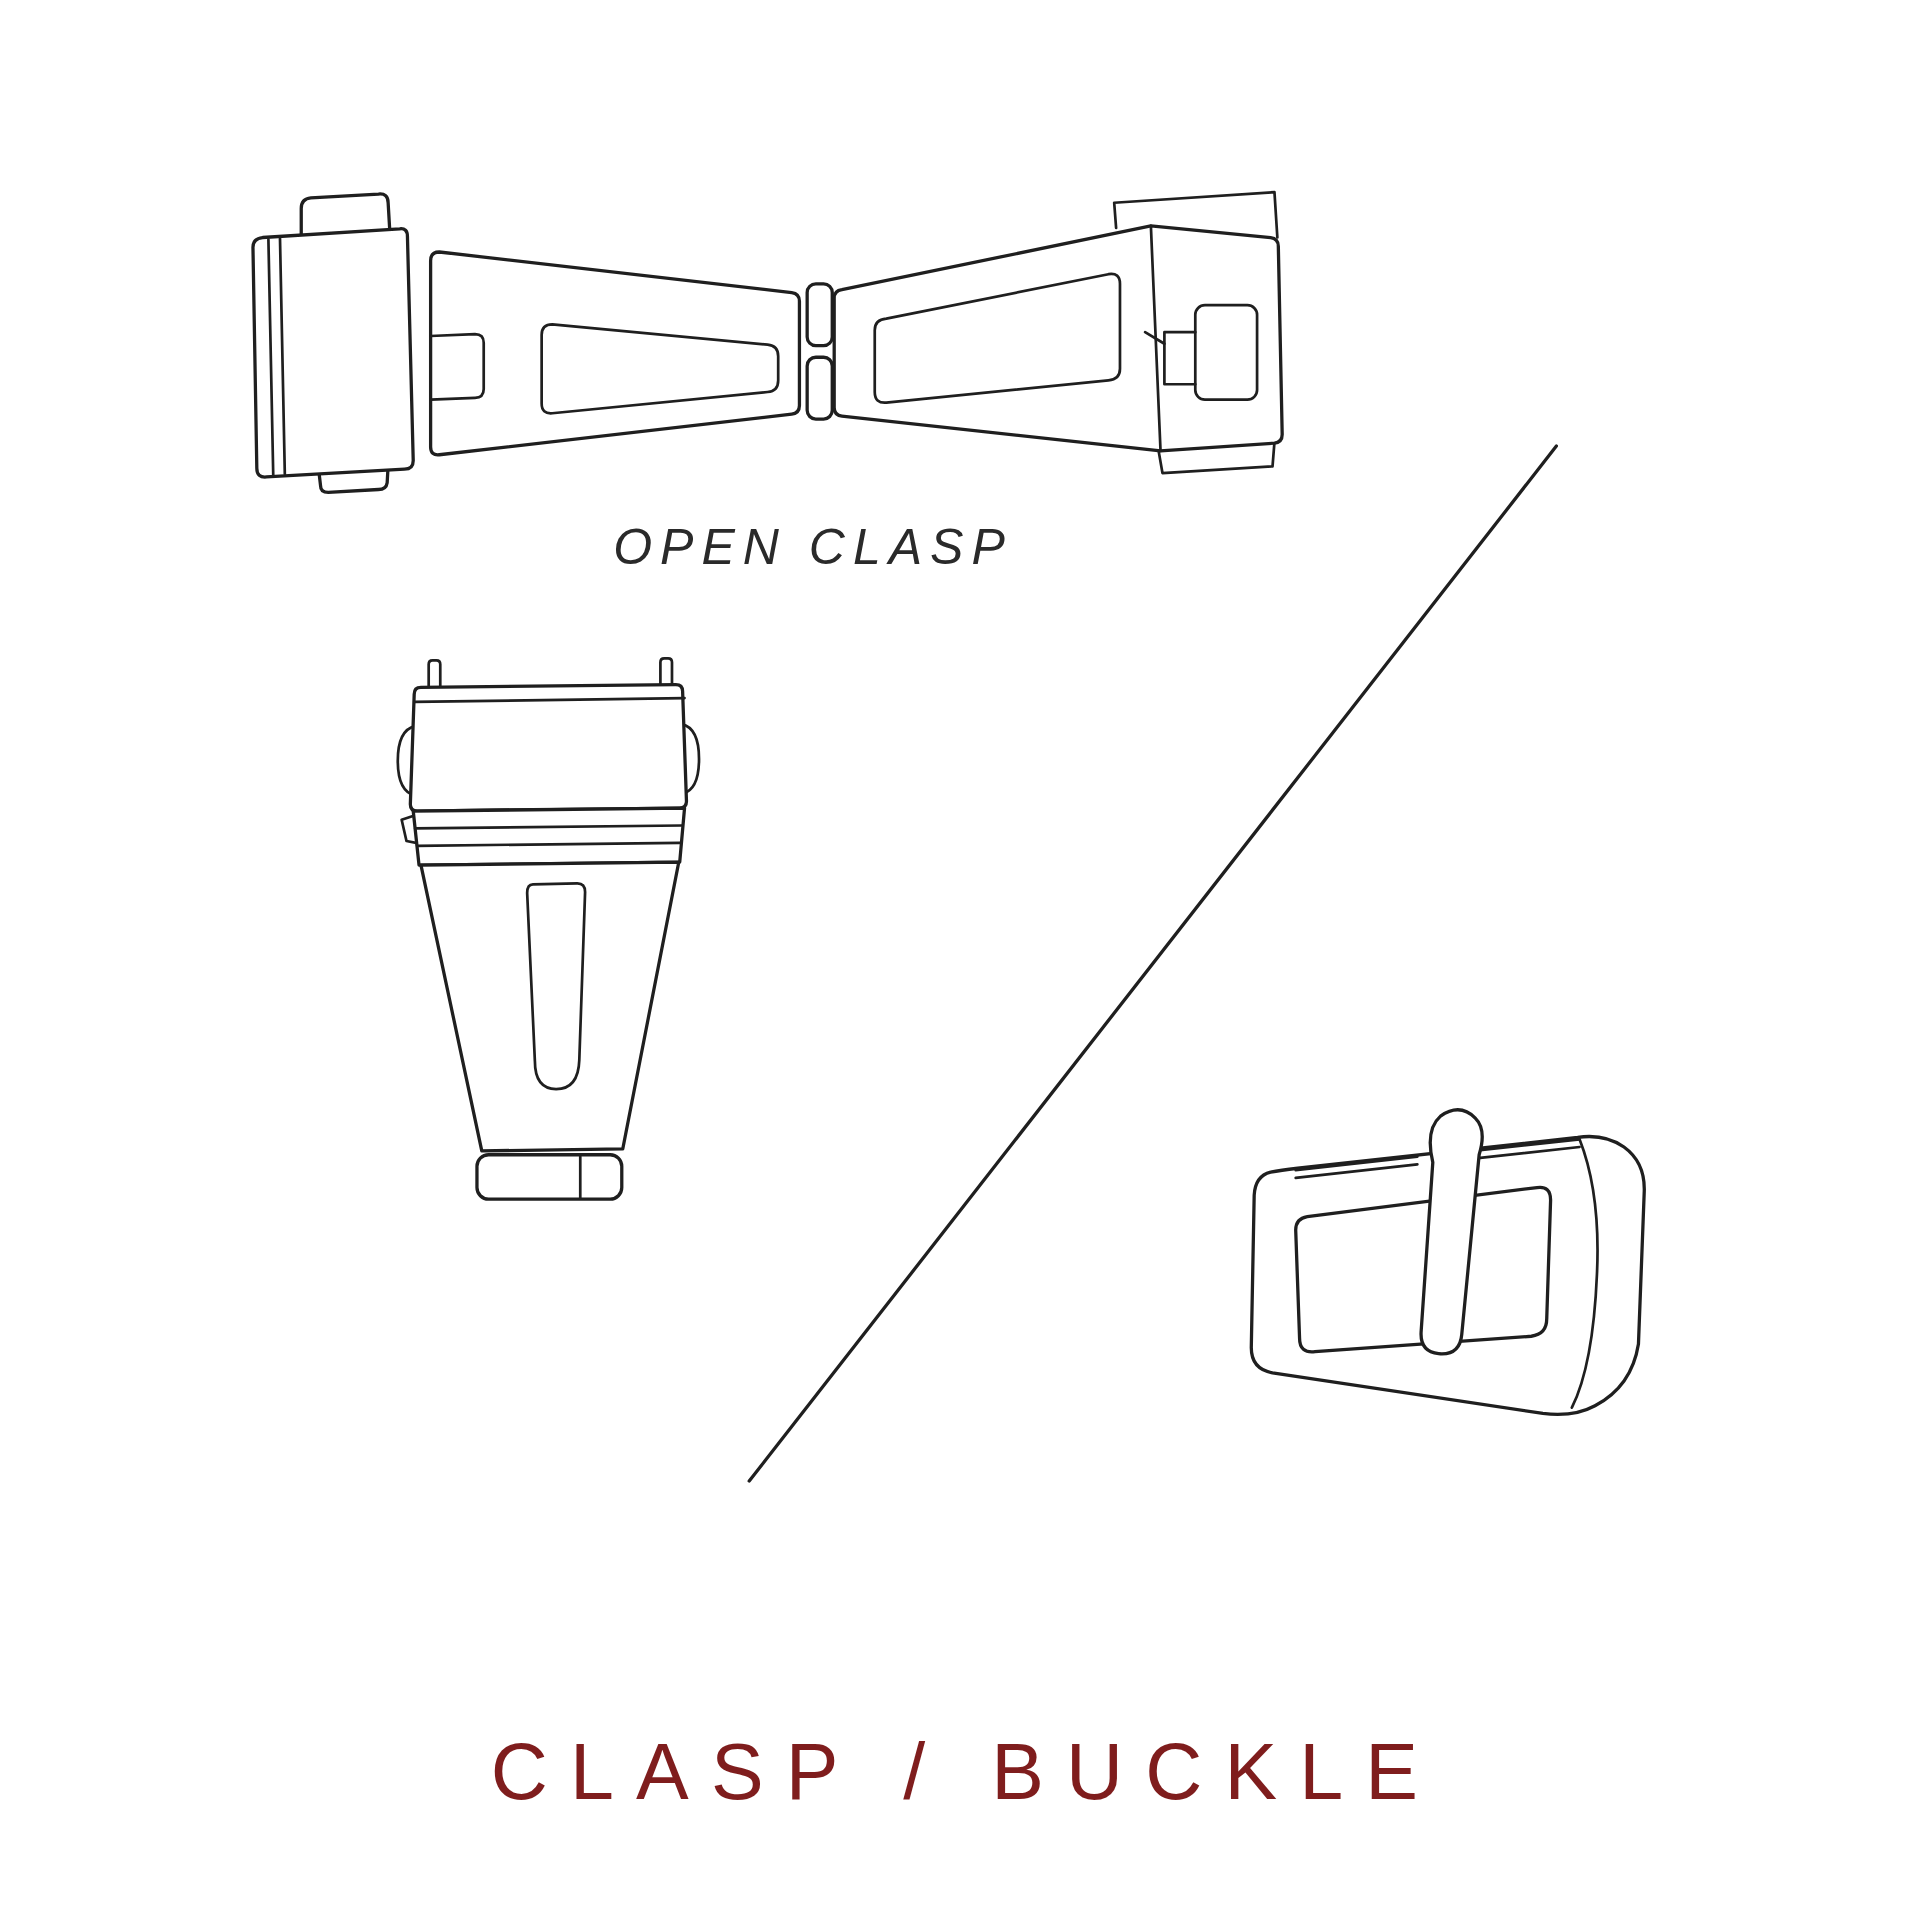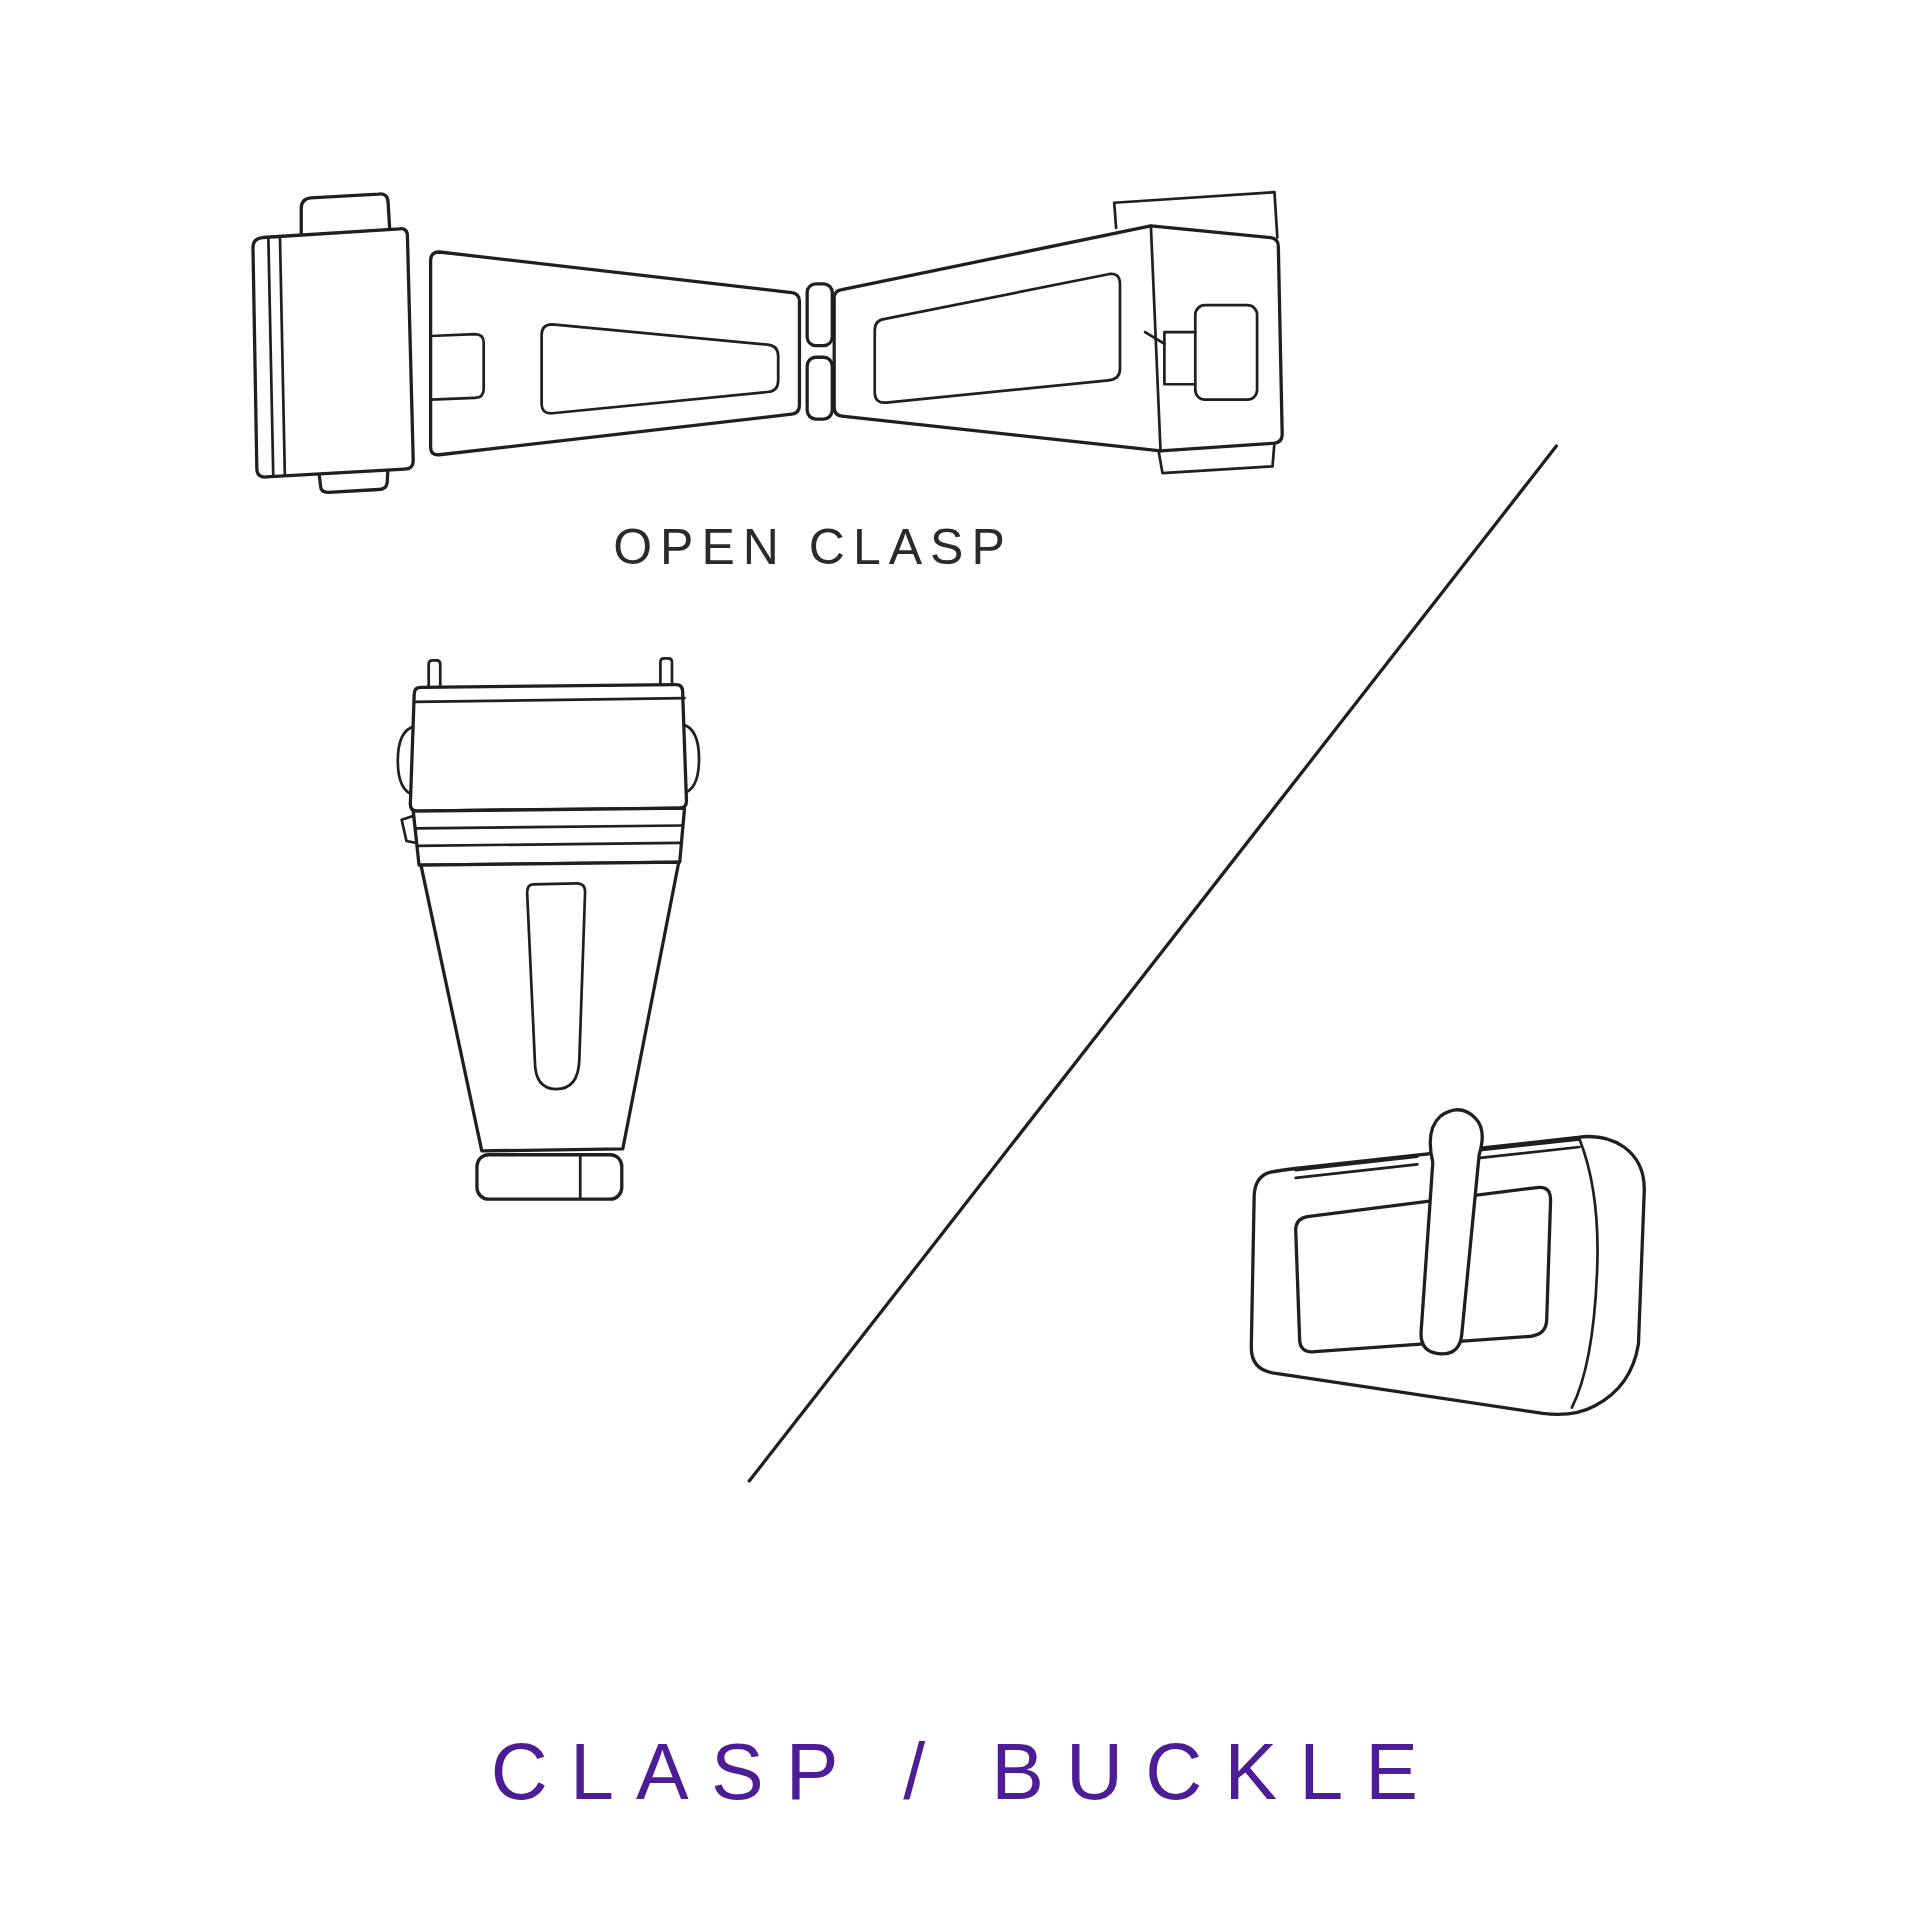--- a/index.html
+++ b/index.html
@@ -19,30 +19,31 @@
   .s{fill:none;stroke:var(--line);stroke-width:3.4;stroke-linecap:round;stroke-linejoin:round;}
   .sf{fill:#ffffff;stroke:var(--line);stroke-width:3.4;stroke-linecap:round;stroke-linejoin:round;}
   .thin{stroke-width:2.8;}
   .label{
     position:absolute;
     color:var(--text);
     font-size:50px;
     letter-spacing:0.16em;
     text-align:center;
     white-space:nowrap;
+    font-style:italic;
   }
   .label-open{left:427px;top:518px;width:772px;}
   .label-closed{left:246px;top:1244px;width:579px;}
   .page-title{
     position:absolute;
     left:0;top:1726px;width:1931px;
     text-align:center;
     font-size:79px;
     letter-spacing:0.28em;
-    color:#4c1d95;
+    color:#7f1d1d;
     white-space:nowrap;
   }
 </style>
 </head>
 <body>
 
 <div class="canvas">
 
   <svg class="art" viewBox="0 0 2000 2000" xmlns="http://www.w3.org/2000/svg">
 

